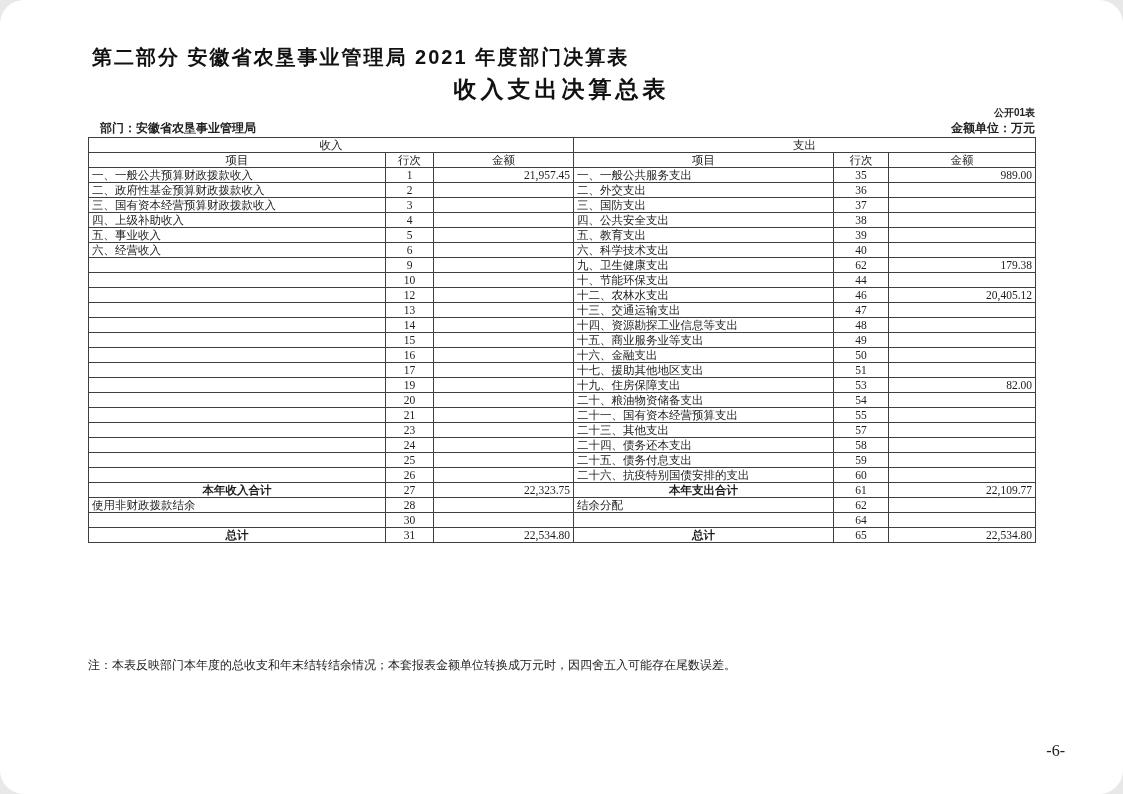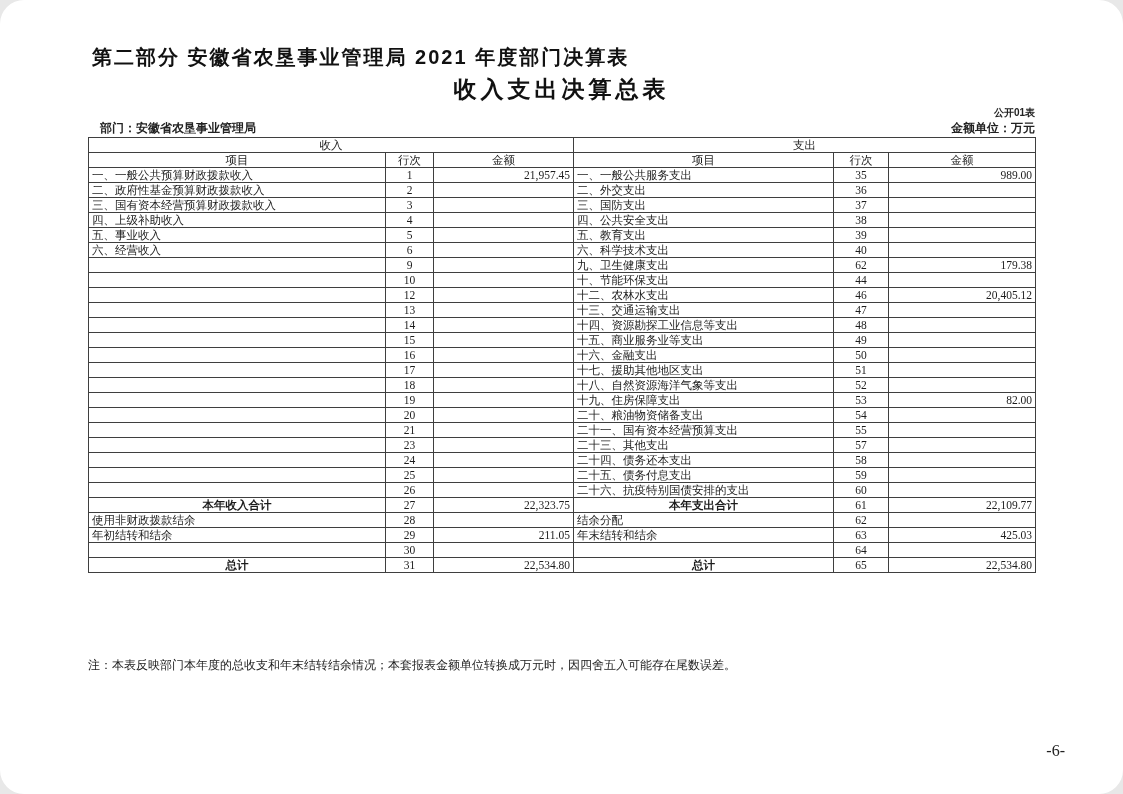--- a/index.html
+++ b/index.html
@@ -215,28 +215,20 @@
         <tr>
           <td class="item">&nbsp;</td>
           <td class="rownum">17</td>
           <td class="amount"></td>
           <td class="item">十七、援助其他地区支出</td>
           <td class="rownum">51</td>
           <td class="amount"></td>
         </tr>
         <tr>
           <td class="item">&nbsp;</td>
-          <td class="rownum">18</td>
-          <td class="amount"></td>
-          <td class="item">十八、自然资源海洋气象等支出</td>
-          <td class="rownum">52</td>
-          <td class="amount"></td>
-        </tr>
-        <tr>
-          <td class="item">&nbsp;</td>
           <td class="rownum">19</td>
           <td class="amount"></td>
           <td class="item">十九、住房保障支出</td>
           <td class="rownum">53</td>
           <td class="amount">82.00</td>
         </tr>
         <tr>
           <td class="item">&nbsp;</td>
           <td class="rownum">20</td>
           <td class="amount"></td>
@@ -294,28 +286,20 @@
         </tr>
         <tr>
           <td class="item">使用非财政拨款结余</td>
           <td class="rownum">28</td>
           <td class="amount"></td>
           <td class="item">结余分配</td>
           <td class="rownum">62</td>
           <td class="amount"></td>
         </tr>
         <tr>
-          <td class="item">年初结转和结余</td>
-          <td class="rownum">29</td>
-          <td class="amount">211.05</td>
-          <td class="item">年末结转和结余</td>
-          <td class="rownum">63</td>
-          <td class="amount">425.03</td>
-        </tr>
-        <tr>
           <td class="item">&nbsp;</td>
           <td class="rownum">30</td>
           <td class="amount"></td>
           <td class="item">&nbsp;</td>
           <td class="rownum">64</td>
           <td class="amount"></td>
         </tr>
         <tr>
           <td class="item total">总计</td>
           <td class="rownum">31</td>

